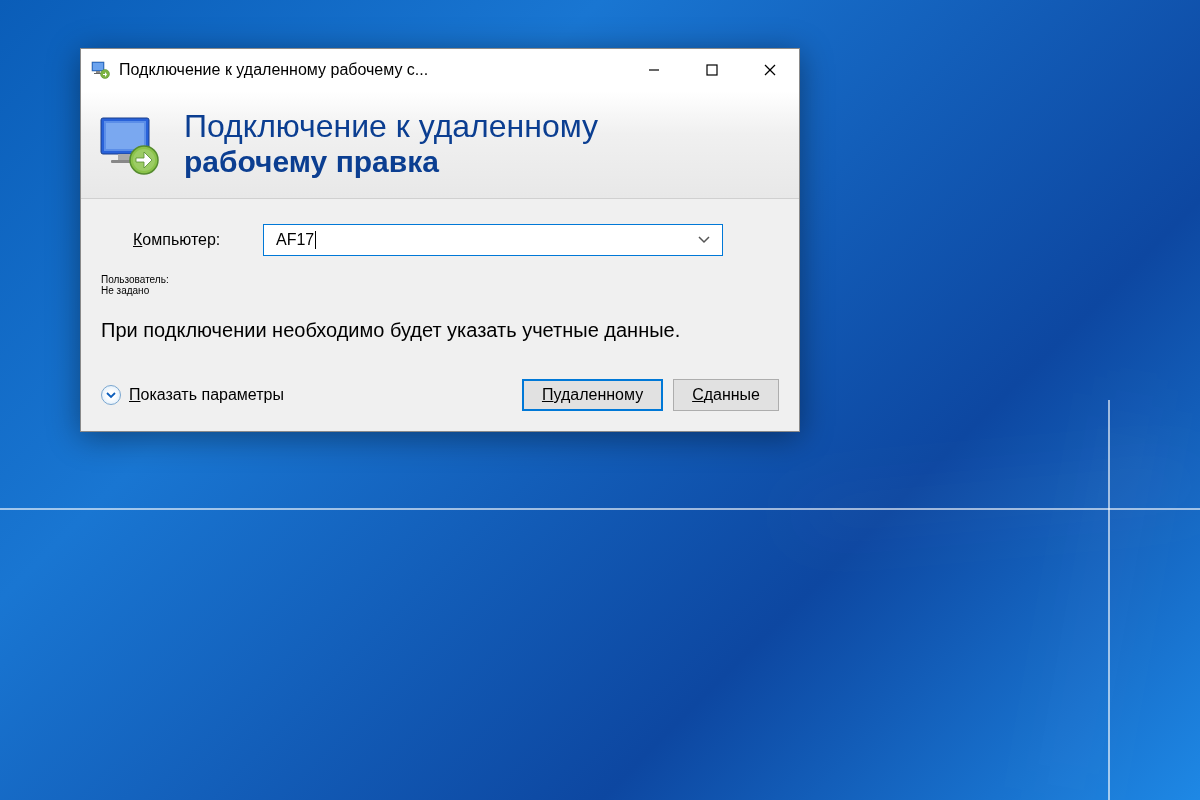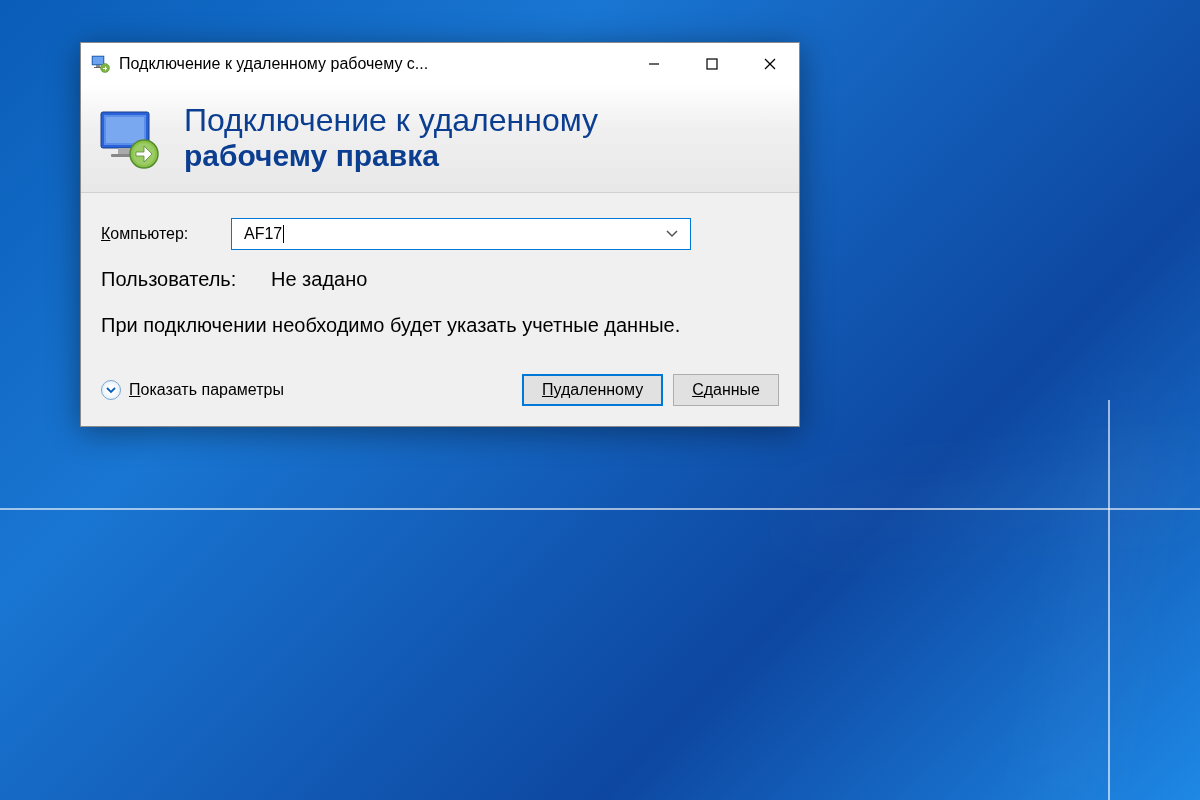--- a/index.html
+++ b/index.html
@@ -51,21 +51,21 @@
       position: absolute;
       bottom: 0;
       right: 90px;
       width: 2px;
       height: 400px;
       background: rgba(255,255,255,0.6);
     }
     
     .window {
       position: absolute;
-      top: 42px;
+      top: 48px;
       left: 80px;
       width: 720px;
       background: #ffffff;
       border: 1px solid #8a8a8a;
       box-shadow: 0 5px 30px rgba(0,0,0,0.4);
     }
     
     .titlebar {
       height: 42px;
       background: #ffffff;
@@ -143,20 +143,21 @@
     .form-row {
       display: flex;
       align-items: center;
       margin-bottom: 18px;
     }
     
     .form-label {
       font-size: 16px;
       color: #000;
       width: 130px;
+      margin-left: 32px;
     }
     
     .form-label .underline {
       text-decoration: underline;
     }
     
     .combo-box {
       flex: 1;
       max-width: 460px;
       height: 32px;
@@ -176,23 +177,24 @@
       background: transparent;
     }
     
     .combo-chevron {
       color: #555;
       font-size: 11px;
     }
     
     .user-row {
       display: flex;
-      font-size: 20px;
+      font-size: 10px;
       color: #000;
       margin-bottom: 20px;
+      flex-direction: column;
     }
     
     .user-label {
       width: 170px;
     }
     
     .info-text {
       font-size: 20px;
       color: #000;
       line-height: 1.4;

